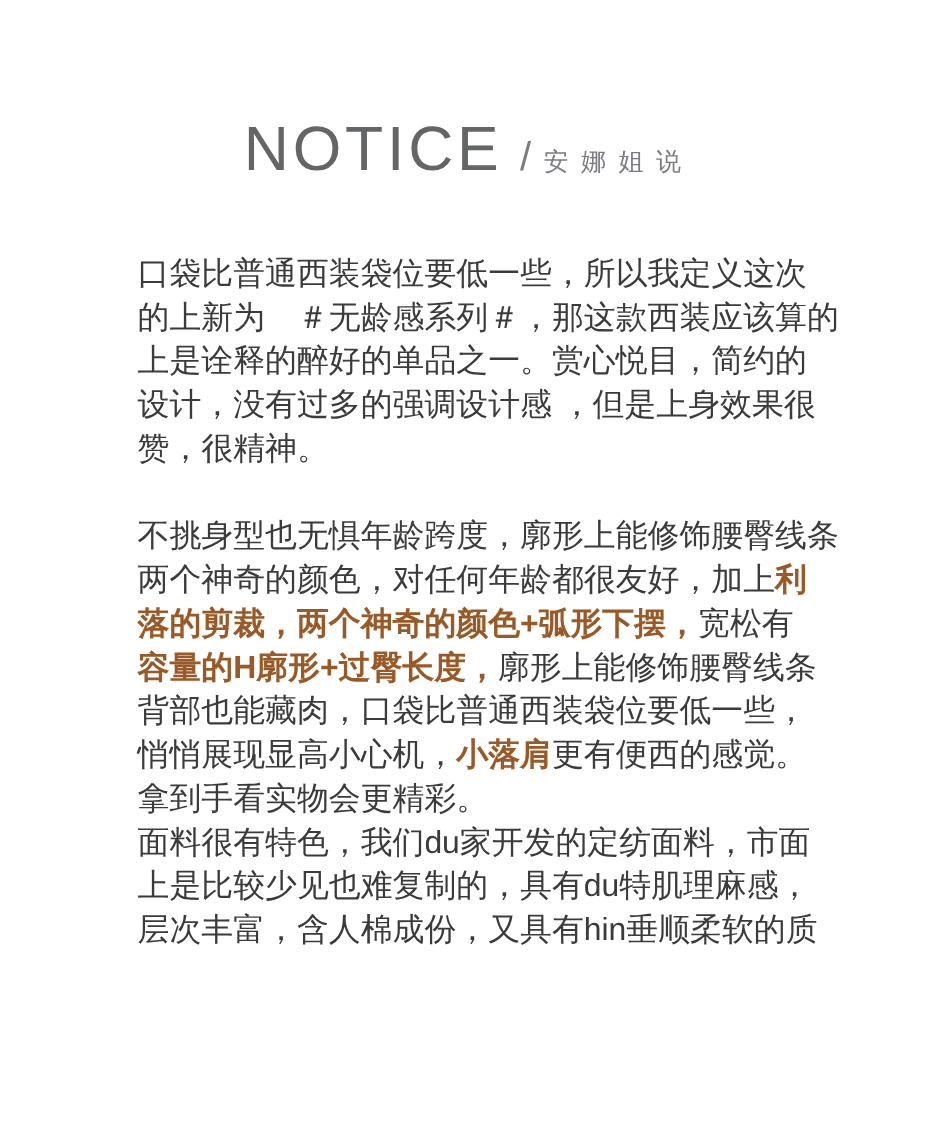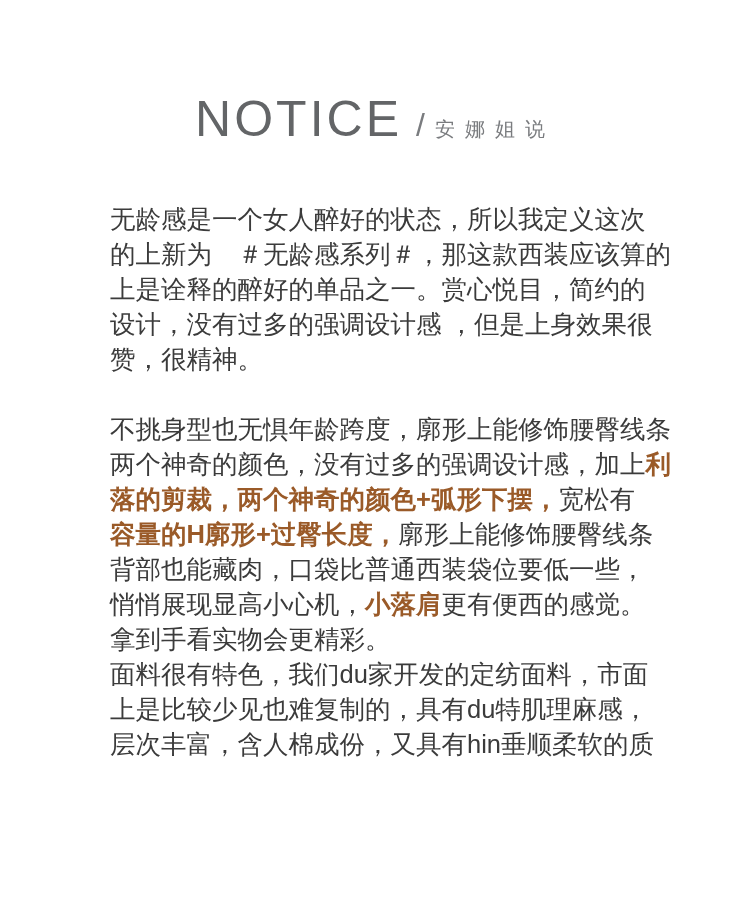--- a/index.html
+++ b/index.html
@@ -66,29 +66,29 @@
 <body>
 
 <div class="page">
   <div class="header">
     <span class="title">NOTICE</span>
     <span class="sep">/</span>
     <span class="subtitle">安娜姐说</span>
   </div>
   <div class="content">
       <div class="para">
-        <div class="line"><span class="">无龄感是一个女人醉好的状态，所以我定义这次</span></div>
+        <div class="line"><span class="">口袋比普通西装袋位要低一些，所以我定义这次</span></div>
         <div class="line"><span class="">的上新为　＃无龄感系列＃，那这款西装应该算的</span></div>
         <div class="line"><span class="">上是诠释的醉好的单品之一。赏心悦目，简约的</span></div>
         <div class="line"><span class="">设计，没有过多的强调设计感 ，但是上身效果很</span></div>
         <div class="line"><span class="">赞，很精神。</span></div>
       </div>
       <div class="para">
         <div class="line"><span class="">不挑身型也无惧年龄跨度，廓形上能修饰腰臀线条</span></div>
-        <div class="line"><span class="">两个神奇的颜色，没有过多的强调设计感，加上</span><span class="hl">利</span></div>
+        <div class="line"><span class="">两个神奇的颜色，对任何年龄都很友好，加上</span><span class="hl">利</span></div>
         <div class="line"><span class="hl">落的剪裁，两个神奇的颜色+弧形下摆，</span><span class="">宽松有</span></div>
         <div class="line"><span class="hl">容量的H廓形+过臀长度，</span><span class="">廓形上能修饰腰臀线条</span></div>
         <div class="line"><span class="">背部也能藏肉，口袋比普通西装袋位要低一些，</span></div>
         <div class="line"><span class="">悄悄展现显高小心机，</span><span class="hl">小落肩</span><span class="">更有便西的感觉。</span></div>
         <div class="line"><span class="">拿到手看实物会更精彩。</span></div>
         <div class="line"><span class="">面料很有特色，我们du家开发的定纺面料，市面</span></div>
         <div class="line"><span class="">上是比较少见也难复制的，具有du特肌理麻感，</span></div>
         <div class="line"><span class="">层次丰富，含人棉成份，又具有hin垂顺柔软的质</span></div>
         <div class="line"><span class="">感。</span></div>
       </div>

